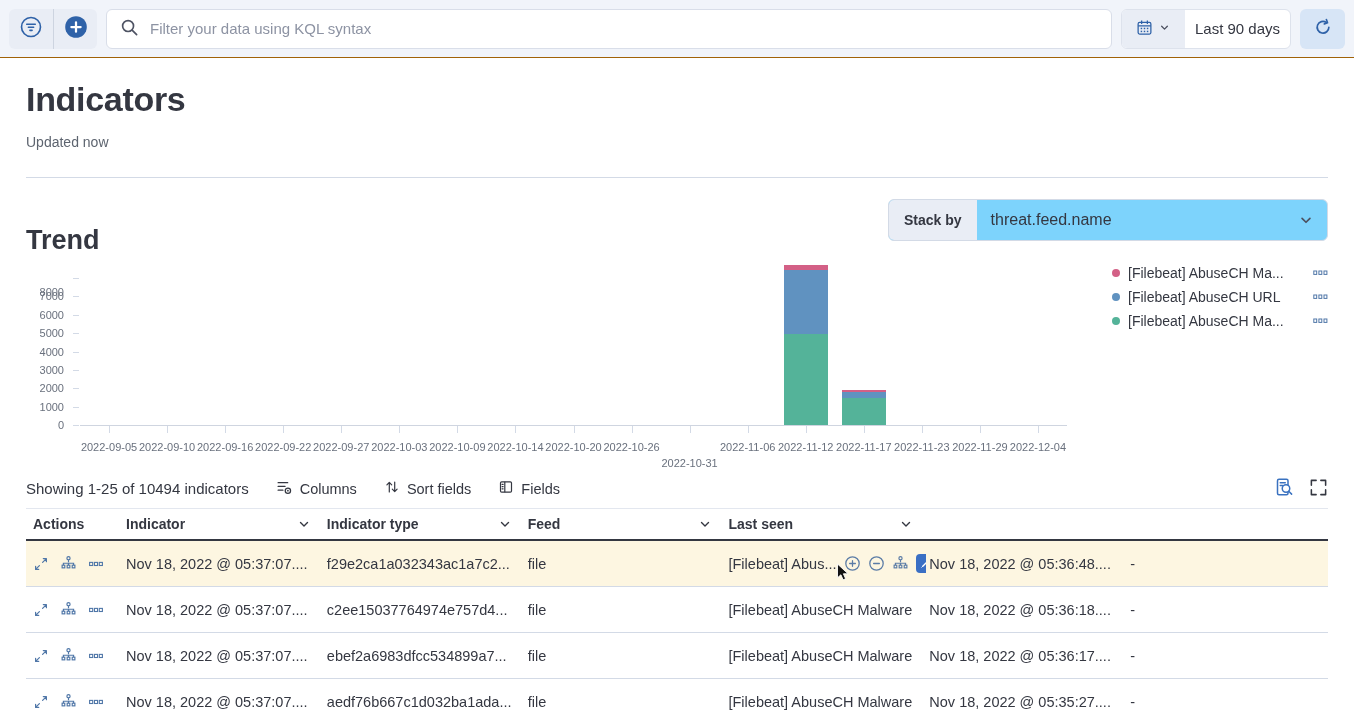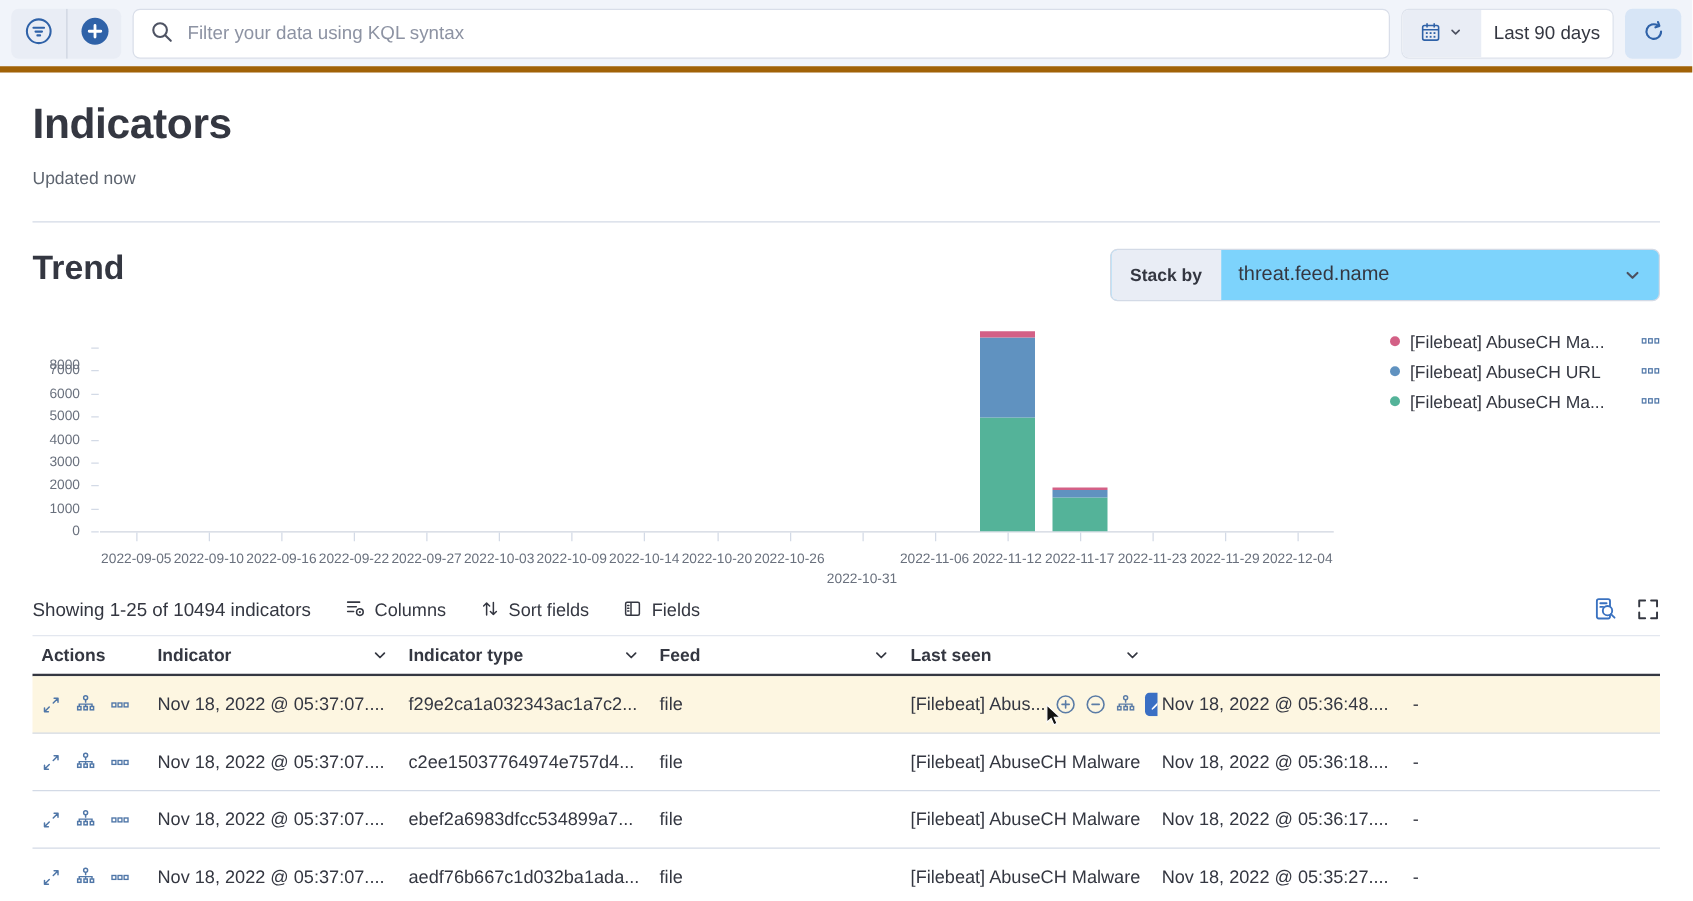--- a/index.html
+++ b/index.html
@@ -3,21 +3,21 @@
 <meta charset="utf-8">
 <style>
   * { box-sizing: border-box; margin: 0; padding: 0; }
   html,body { width:1354px; height:721px; overflow:hidden; }
   body {
     position:relative;
     font-family:"Liberation Sans","DejaVu Sans",sans-serif;
     color:#343741; background:#fff; font-size:14px;
   }
   
-  .topbar { height:58px; background:#f1f4fa; border-bottom:5px solid #a16207;
+  .topbar { height:58px; background:#f1f4fa; border-bottom:1px solid #a16207;
     display:flex; align-items:center; padding:0 9px; gap:9px; }
   .btn-group { height:40px; background:#e9edf5; border-radius:6px; display:flex; overflow:hidden; flex:0 0 auto; }
   .btn-group .tb-btn { width:44px; height:40px; border:none; background:transparent;
     display:flex; align-items:center; justify-content:center; cursor:pointer; }
   .btn-group .tb-btn + .tb-btn { border-left:1px solid #cdd4e0; }
   .kql { flex:1; height:40px; background:#fff; border:1px solid #d9dee9; border-radius:6px;
     display:flex; align-items:center; padding:0 13px; gap:11px; }
   .kql input { border:none; outline:none; flex:1; font-size:15px; color:#343741;
     font-family:"Liberation Sans","DejaVu Sans",sans-serif; background:transparent; }
   .kql input::placeholder { color:#8d93a3; }
@@ -26,21 +26,21 @@
   .dp-left { width:63px; background:#e9edf5; display:flex; align-items:center; justify-content:center; gap:5px; }
   .dp-right { flex:1; display:flex; align-items:center; justify-content:center; font-size:15px; }
   .refresh-btn { width:45px; height:40px; border:none; border-radius:6px; background:#d7e5f6;
     display:flex; align-items:center; justify-content:center; cursor:pointer; flex:0 0 auto; }
   
   .main { padding:0 26px; }
   h1.page-title { font-size:34px; font-weight:700; margin-top:22px; letter-spacing:-.3px; }
   .updated { margin-top:15px; font-size:14px; color:#5d646f; }
   .divider { height:1px; background:#d3dae6; margin-top:27px; }
   .trend-row { display:flex; justify-content:space-between; align-items:flex-start; margin-top:21px; height:44px; }
-  h2.trend-title { font-size:27px; font-weight:700; line-height:1.15; }
+  h2.trend-title { font-size:27px; font-weight:700; line-height:1.15;margin-top:26px; }
   .stackby { width:440px; height:42px; border:1px solid #d3dae6; border-radius:6px;
     display:flex; overflow:hidden; background:#7dd3fc; cursor:pointer; }
   .sb-label { background:#e9edf5; padding:0 15px; display:flex; align-items:center;
     font-weight:700; font-size:14px; flex:0 0 auto; }
   .sb-value { flex:1; display:flex; align-items:center; padding:0 14px; font-size:16px; }
   .sb-chev { display:flex; align-items:center; padding-right:12px; color:#4c5160; }
   
   .chart { position:relative; height:198px; margin-top:16px; }
   .ylab { position:absolute; left:0; width:38px; text-align:right; font-size:11px; color:#69707d; line-height:14px; }
   .ytick { position:absolute; left:47px; width:6px; height:1px; background:#d3dae6; }

